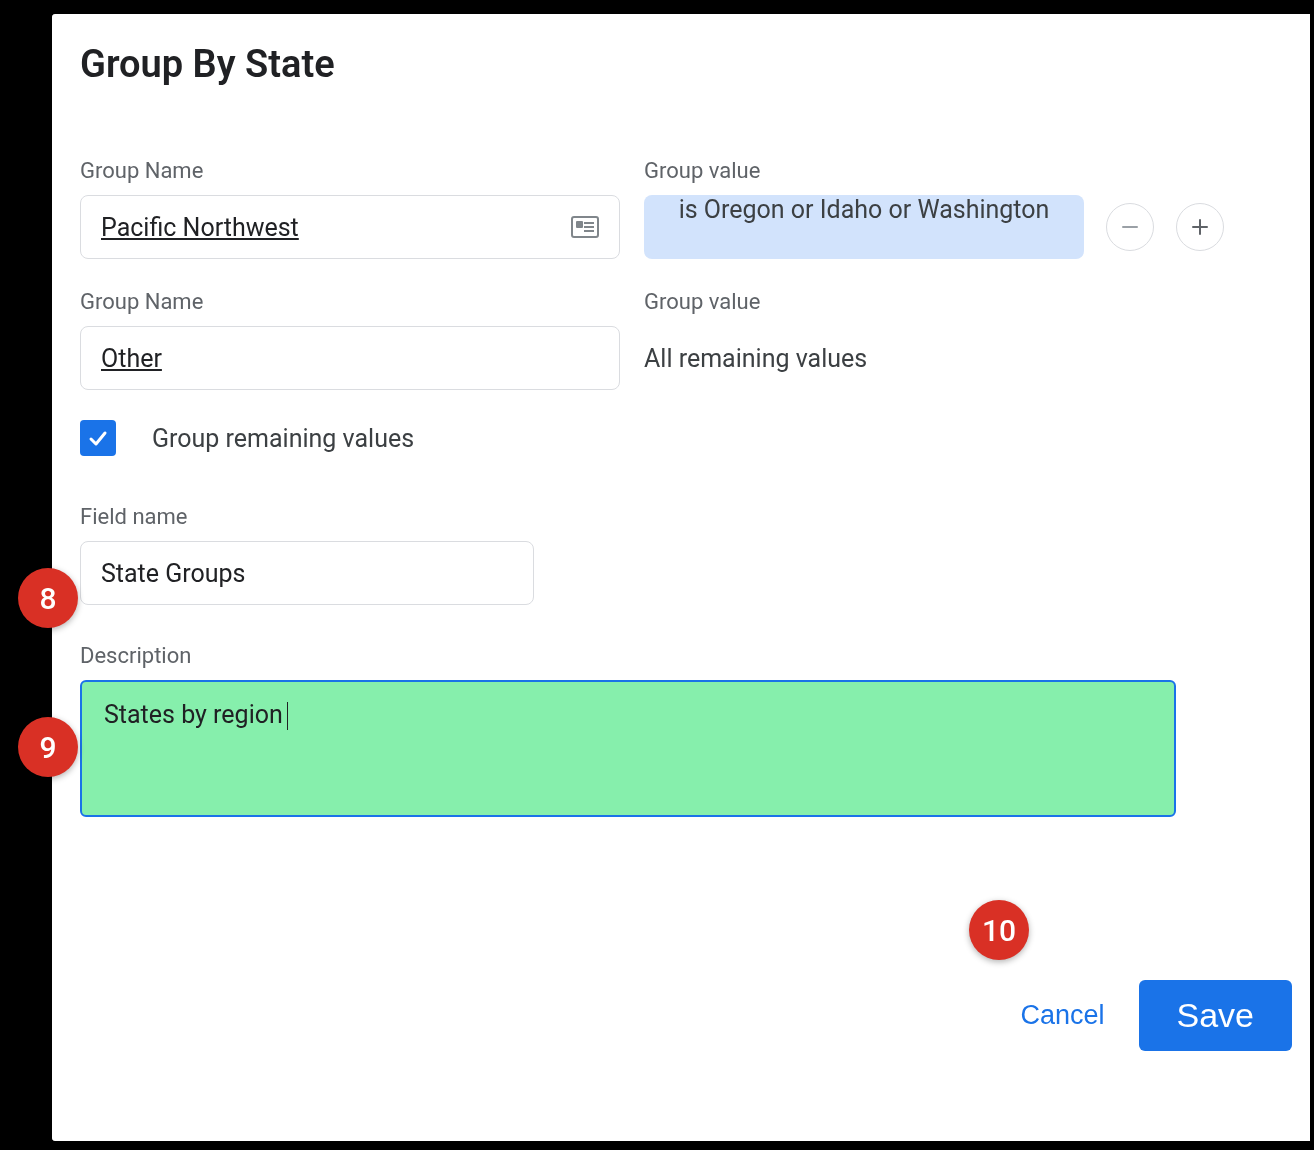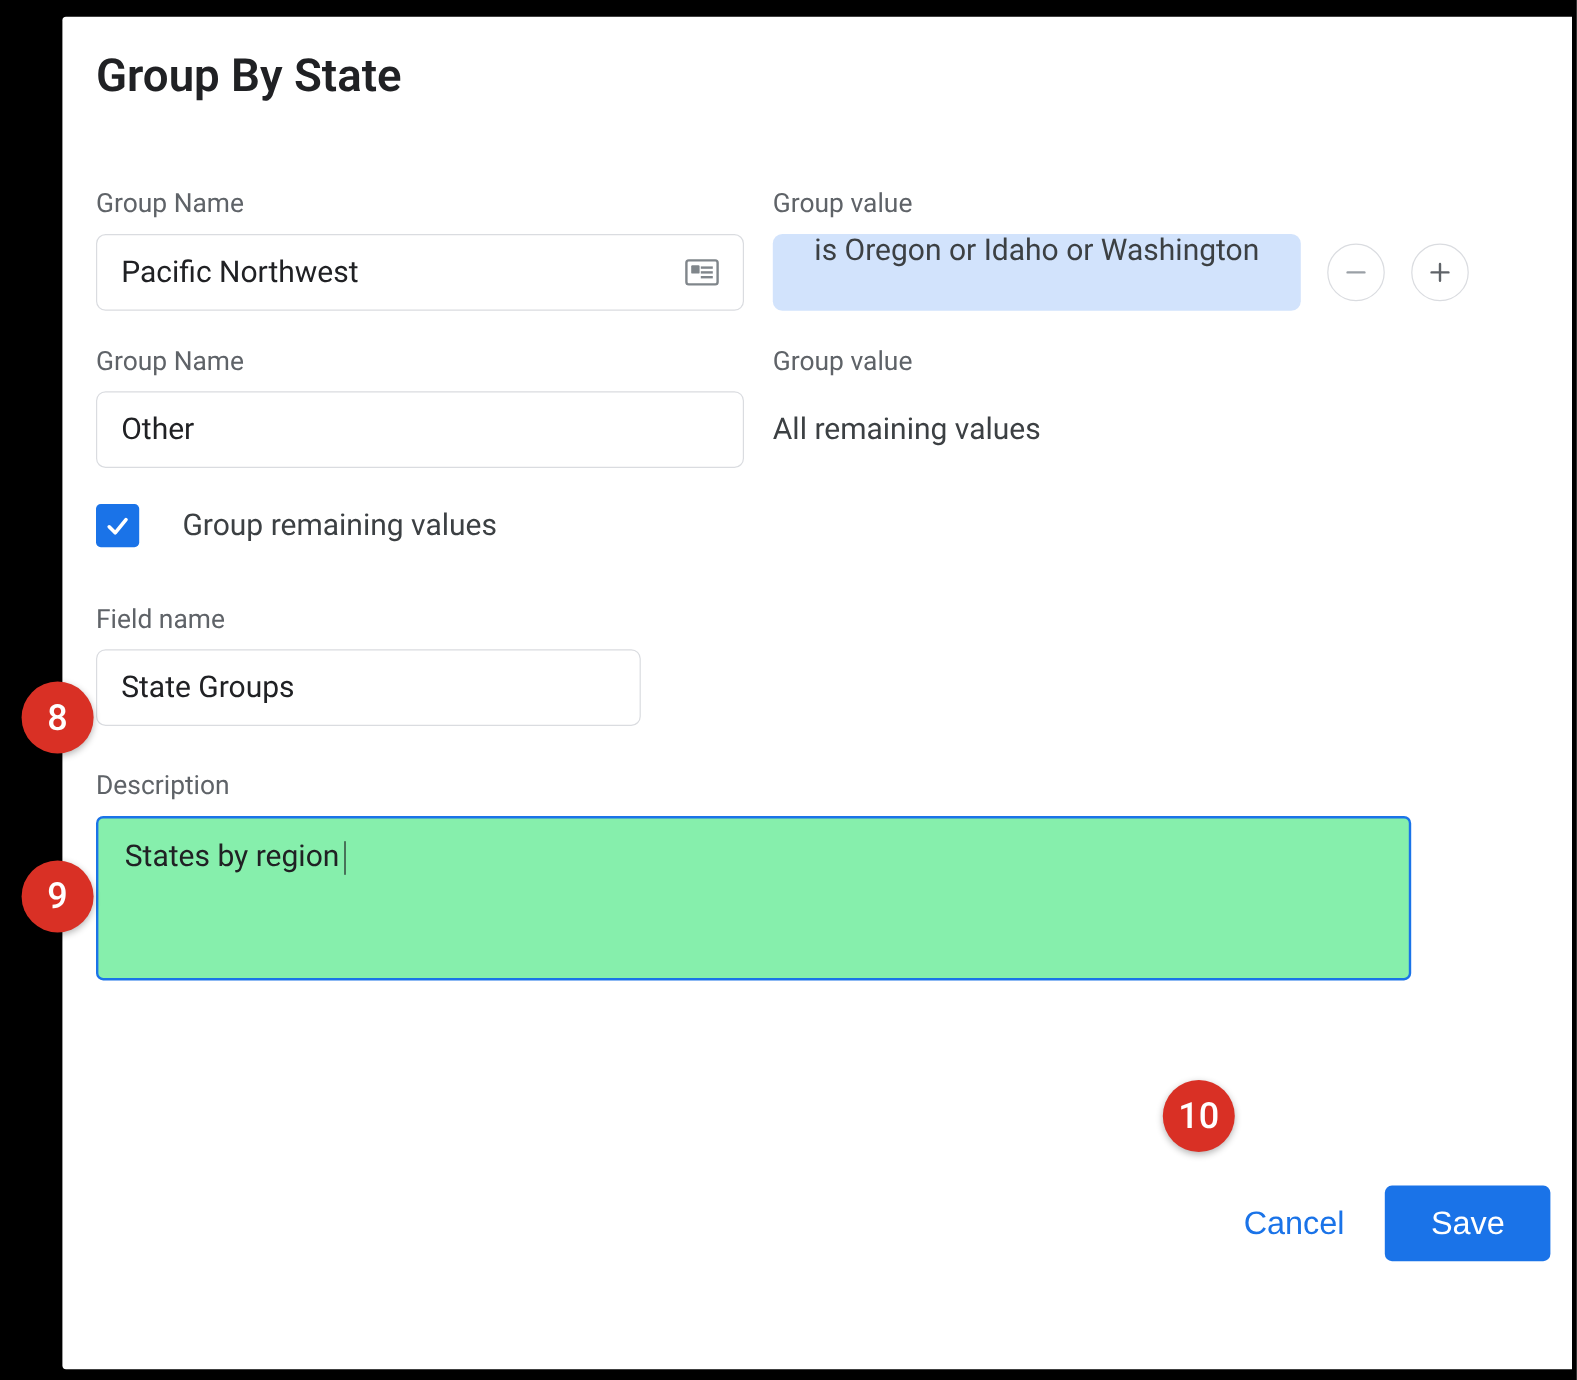--- a/index.html
+++ b/index.html
@@ -56,20 +56,21 @@
       height: 64px;
       border: 1px solid #dadce0;
       border-radius: 8px;
       padding: 0 20px;
       font-size: 25px;
       color: #202124;
       background: #fff;
       display: flex;
       align-items: center;
       justify-content: space-between;
+      text-decoration: underline;
     }
     .input-text { color: #202124; }
     .chip {
       width: 440px;
       height: 64px;
       background: #d2e3fc;
       border-radius: 8px;
       display: flex;
       align-items: flex-start;
       justify-content: center;
@@ -166,21 +167,21 @@
       padding-right: 18px;
     }
     .btn-cancel {
       font-size: 27px;
       font-weight: 500;
       color: #1a73e8;
       background: none;
       border: none;
     }
     .btn-save {
-      font-size: 27px;
+      font-size: 34px;
       font-weight: 500;
       color: #fff;
       background: #1a73e8;
       border: none;
       border-radius: 6px;
       padding: 16px 38px;
     }
     .callout {
       position: absolute;
       width: 60px;

